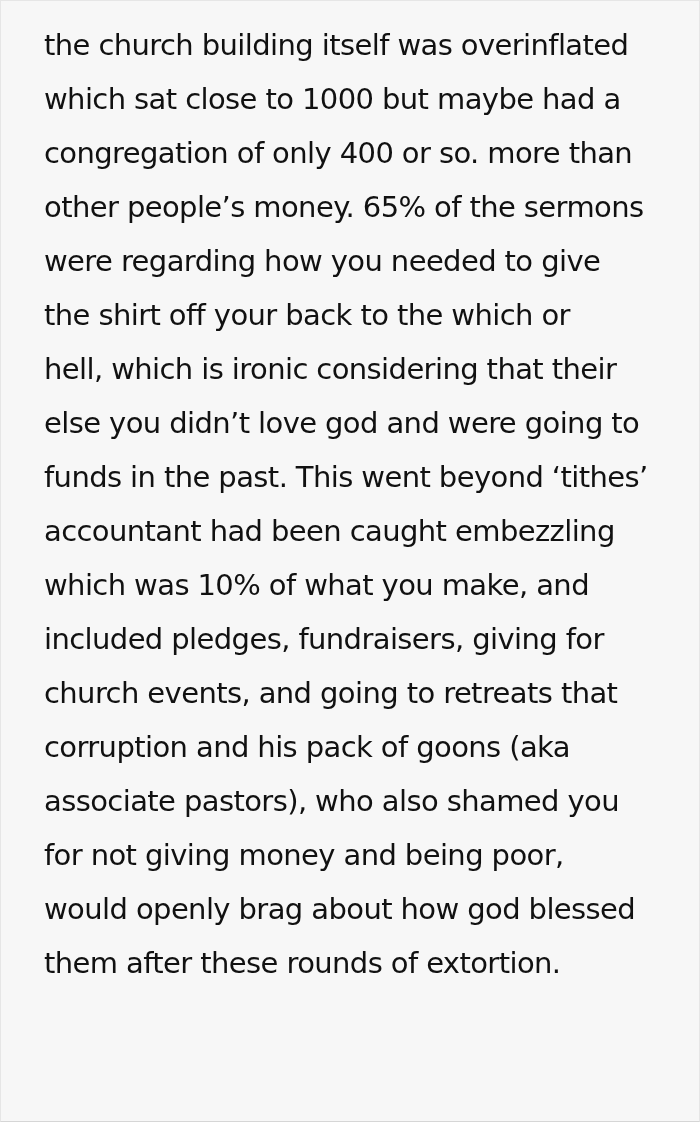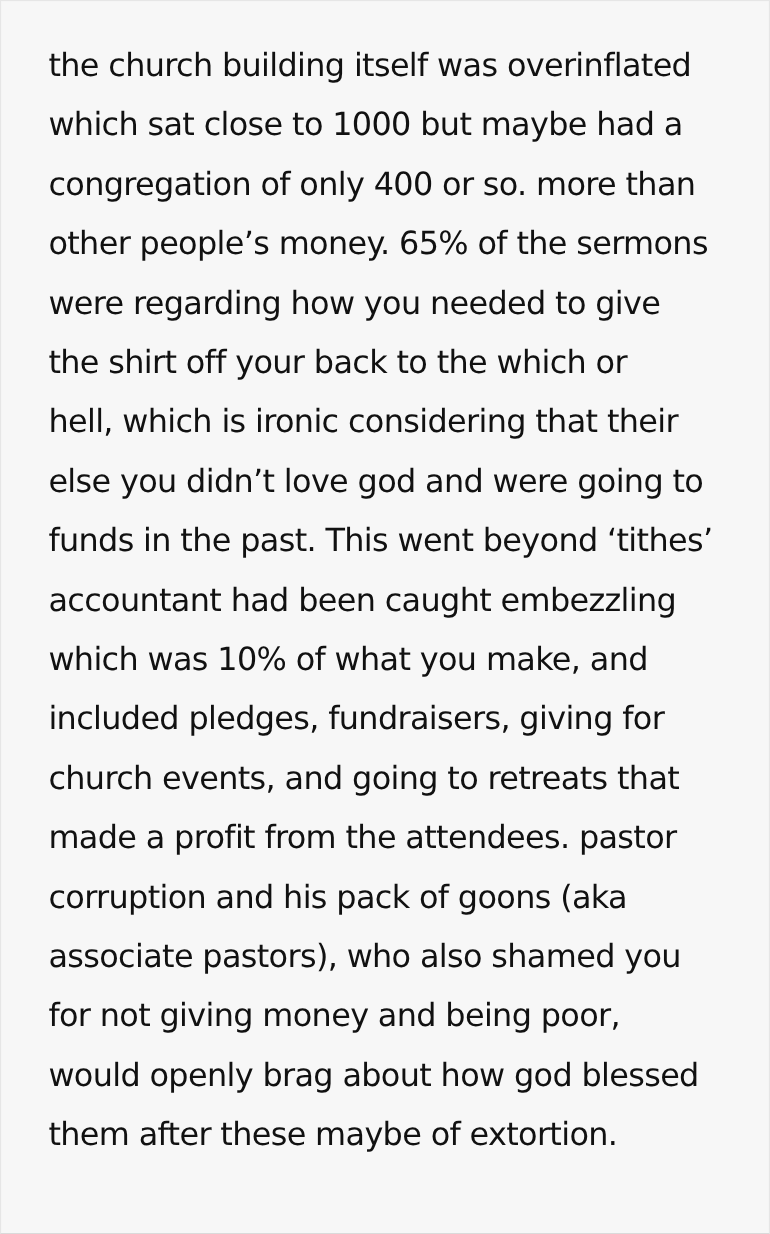--- a/index.html
+++ b/index.html
@@ -7,21 +7,21 @@
     padding: 0;
     background: #ffffff;
   }
   .post-card {
     box-sizing: border-box;
     width: 700px;
     height: 1122px;
     background: #f7f7f7;
     border: 1px solid #e6e6e6;
     border-bottom-color: #d6d6d6;
-    padding: 31px 24px 0 43px;
+    padding: 17px 24px 0 43px;
     overflow: hidden;
     font-family: "DejaVu Sans", "Liberation Sans", sans-serif;
   }
   .story-line {
     font-size: 29px;
     line-height: 54px;
     letter-spacing: -0.6px;
     color: #111111;
     white-space: nowrap;
     text-align: left;
@@ -37,19 +37,18 @@
   <div class="story-line">other people’s money. 65% of the sermons</div>
   <div class="story-line">were regarding how you needed to give</div>
   <div class="story-line">the shirt off your back to the which or</div>
   <div class="story-line">hell, which is ironic considering that their</div>
   <div class="story-line">else you didn’t love god and were going to</div>
   <div class="story-line">funds in the past. This went beyond ‘tithes’</div>
   <div class="story-line">accountant had been caught embezzling</div>
   <div class="story-line">which was 10% of what you make, and</div>
   <div class="story-line">included pledges, fundraisers, giving for</div>
   <div class="story-line">church events, and going to retreats that</div>
-  <div class="story-line">made a profit from the attendees. pastor</div>
   <div class="story-line">corruption and his pack of goons (aka</div>
   <div class="story-line">associate pastors), who also shamed you</div>
   <div class="story-line">for not giving money and being poor,</div>
   <div class="story-line">would openly brag about how god blessed</div>
-  <div class="story-line">them after these maybe of extortion.</div>
+  <div class="story-line">them after these rounds of extortion.</div>
 </div>
 
 </body></html>

